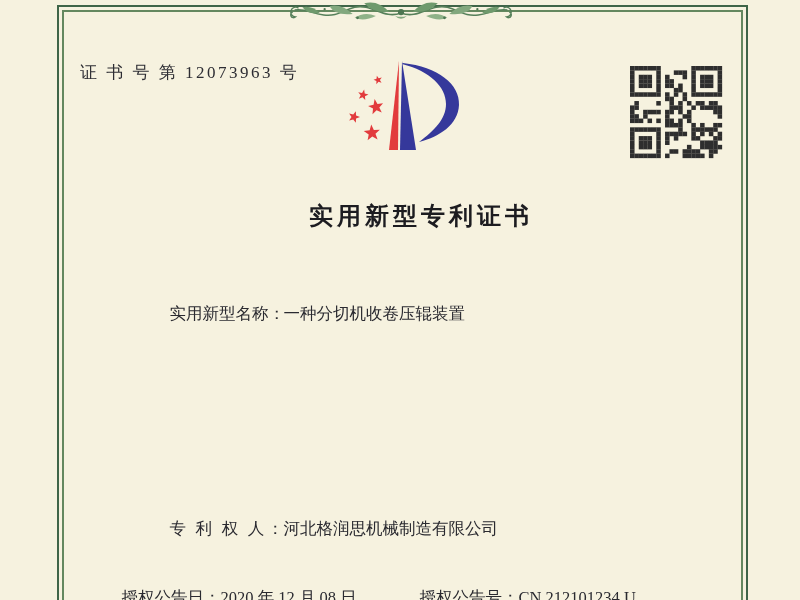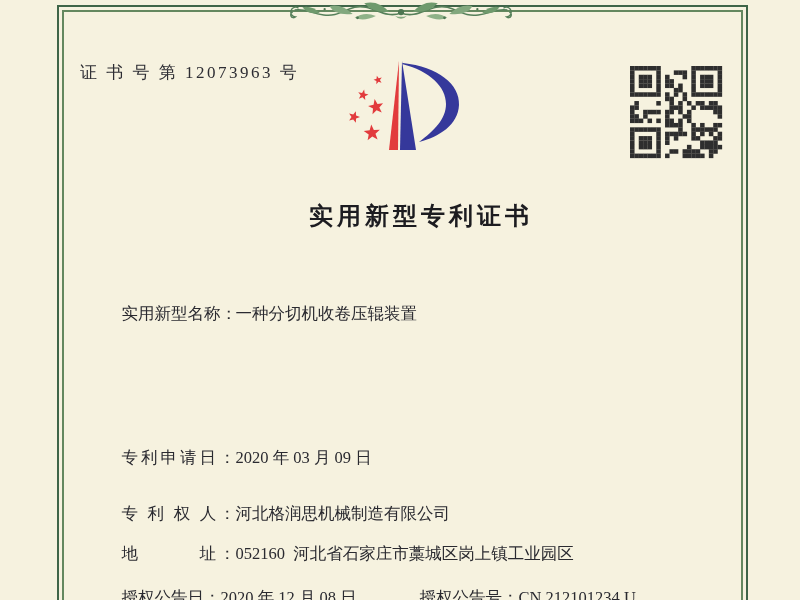--- a/index.html
+++ b/index.html
@@ -35,25 +35,25 @@
     position:absolute;left:0;top:200px;width:800px;text-align:center;
     font-size:24px;font-weight:700;letter-spacing:4px;color:#1c1c20;margin-left:21px;
   }
 
   .row{
     position:absolute;left:105px;height:22px;
     font-size:16.5px;color:#2a2a30;white-space:pre;
   }
   .row .label{
     display:inline-block;width:114px;white-space:pre;
-    text-align:justify;text-align-last:justify;vertical-align:top;
+    text-align:justify;text-align-last:justify;vertical-align:top;margin-left:48px;
   }
   .row .value{white-space:pre;text-align:center;}
 
-  .r1{top:283px}.r2{top:331px}.r3{top:379px}.r4{top:427px}.r5{top:483px}.r6{top:523px}
+  .r1{top:283px}.r2{top:331px}.r3{top:379px}.r4{top:427px}.r5{top:498px}.r6{top:523px}
   .footer-left{position:absolute;left:105px;top:567px;font-size:16.5px;color:#2a2a30;white-space:pre;}
   .footer-right{position:absolute;left:403px;top:567px;font-size:16.5px;color:#2a2a30;white-space:pre;}
 </style>
 </head>
 <body>
 
 <div class="page">
 
   <div class="frame-outer">
     <div class="frame-inner"></div>
@@ -317,29 +317,23 @@
       <rect x="67.70" y="89.60" width="4.53" height="4.53" fill="#2e2e2e"></rect>
       <rect x="72.08" y="89.60" width="4.53" height="4.53" fill="#2e2e2e"></rect>
       <rect x="80.84" y="89.60" width="4.53" height="4.53" fill="#2e2e2e"></rect>
     </svg>
 
   <div class="title">实用新型专利证书</div>
 
   <div class="row r1">
     <span class="label">实用新型名称：</span><span class="value">一种分切机收卷压辊装置</span>
   </div>
-  <div class="row r4">
-    <span class="label">专利申请日：</span><span class="value">2020 年 03 月 09 日</span>
-  </div>
   <div class="row r5">
     <span class="label">专 利 权 人：</span><span class="value">河北格润思机械制造有限公司</span>
   </div>
-  <div class="row r6">
-    <span class="label">地　　　址：</span><span class="value">052160  河北省石家庄市藁城区岗上镇工业园区</span>
-  </div>
 
   <div class="footer-left">
     <span>授权公告日：</span><span>2020 年 12 月 08 日</span>
   </div>
   <div class="footer-right">
     <span>授权公告号：</span><span>CN 212101234 U</span>
   </div>
 
 </div>
 

